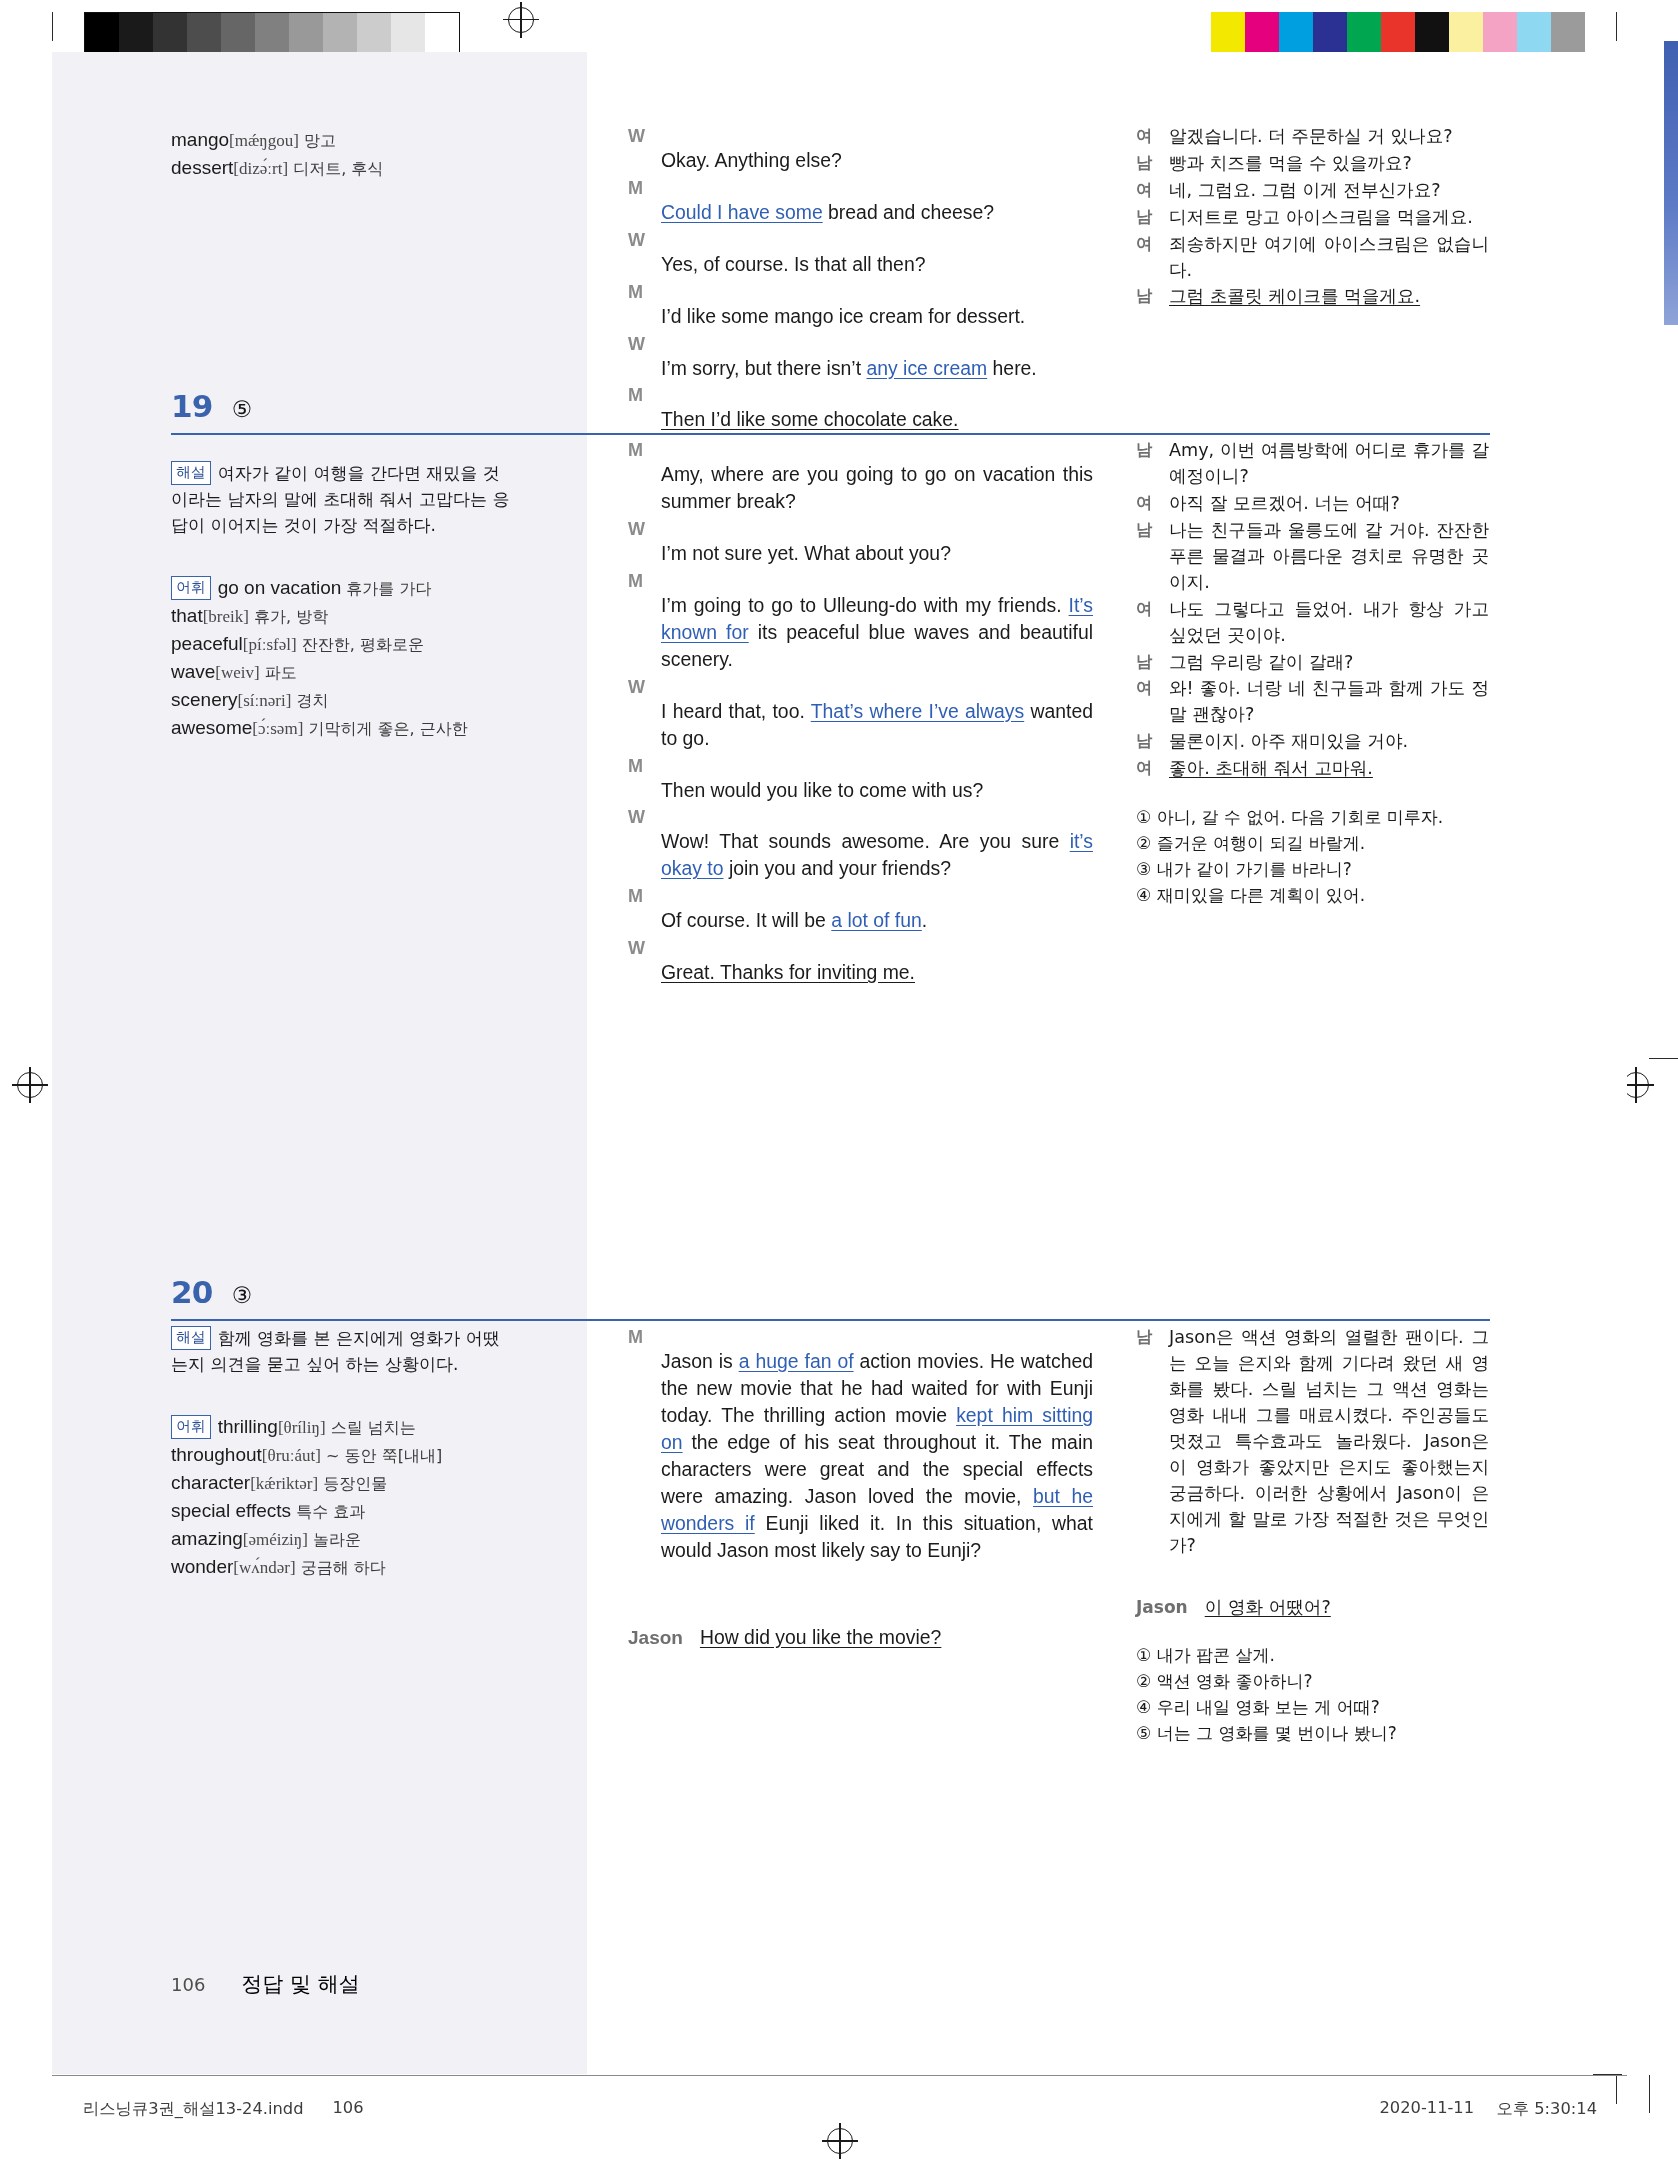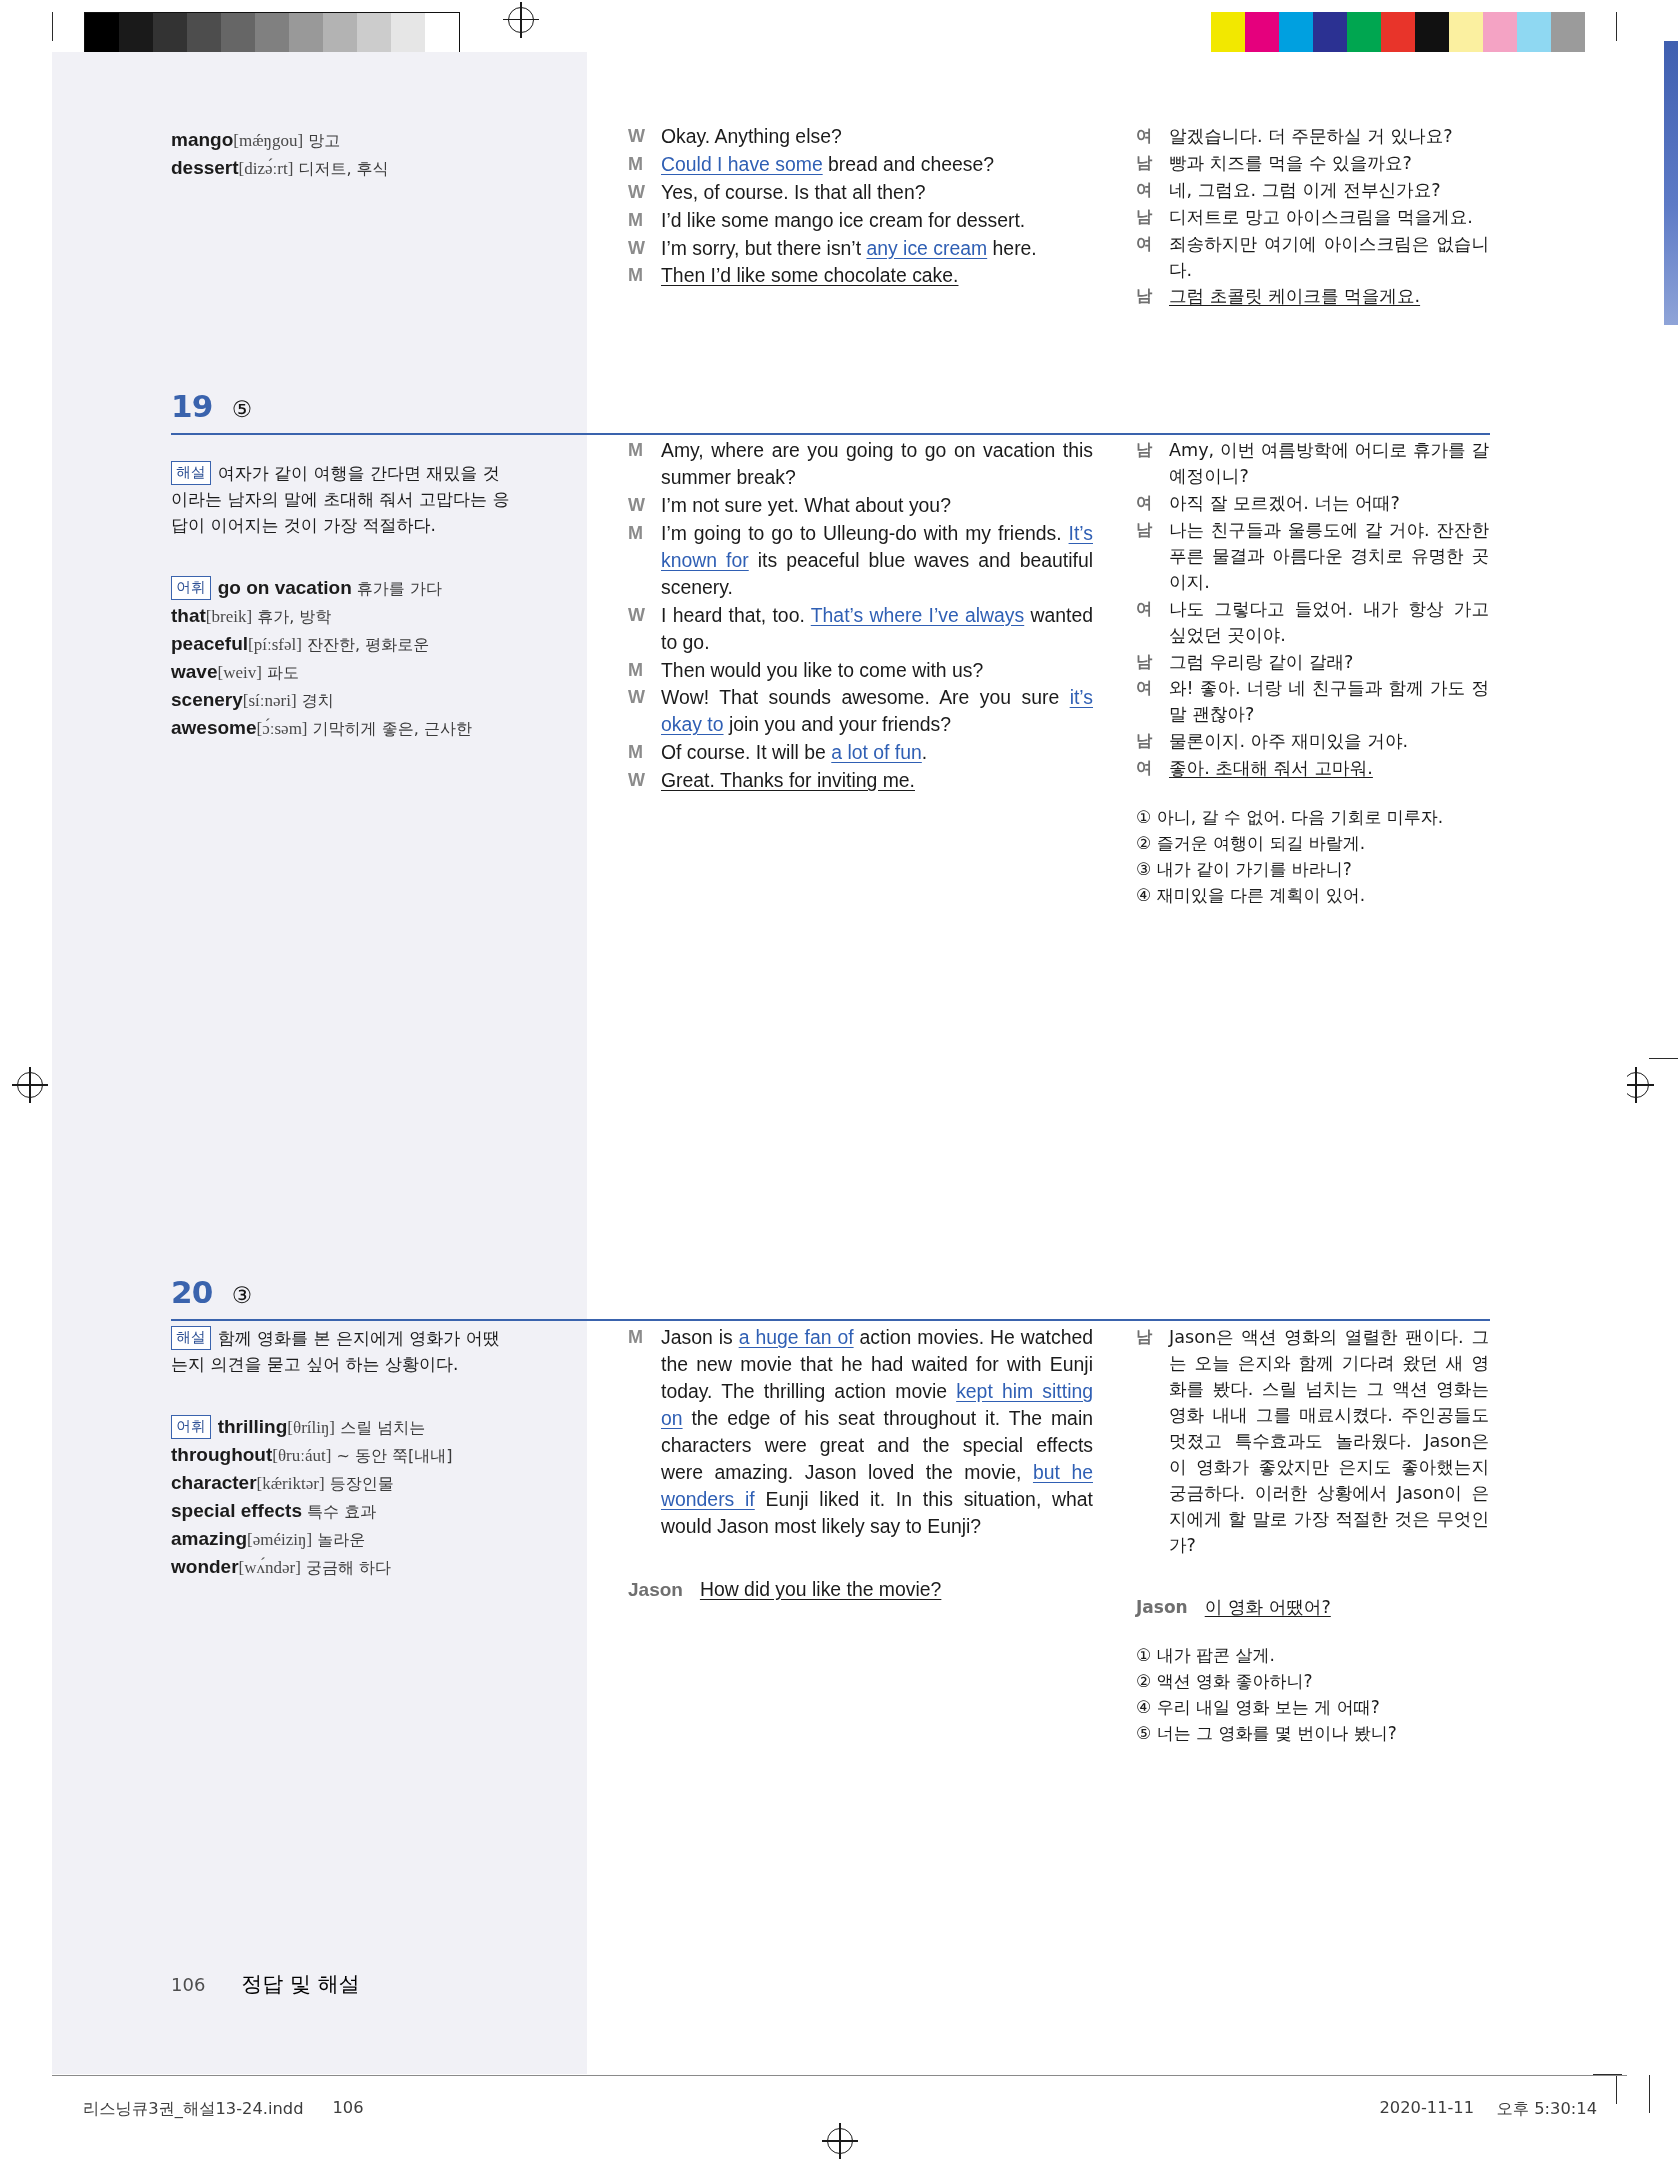--- a/index.html
+++ b/index.html
@@ -44,30 +44,30 @@
 
   
   .col { position:absolute; }
   .col-side  { left:119px;  width:344px; }
   .col-mid   { left:576px;  width:465px; }
   .col-right { left:1084px; width:353px; }
 
   
   .en {
     font-family: "Liberation Sans", sans-serif;
-    font-size:19.4px; line-height:27px; color:#1b1b1b;
+    font-size:19.4px; line-height:27px; color:#1b1b1b;margin-top:24px;
   }
   .ko {
     font-family: "DejaVu Sans", sans-serif;
     font-size:17.6px; line-height:26px; color:#1b1b1b;
   }
 
   
   .vocab-line { font-size:19px; line-height:27px; color:#1b1b1b; }
-  .vocab-line .w { font-family:"Liberation Sans",sans-serif; font-weight:700;text-align:right; }
+  .vocab-line .w { font-family:"Liberation Sans",sans-serif; font-weight:400;text-align:right; }
   .vocab-line .ipa { font-family:"Liberation Serif",serif; font-size:17px; color:#4a4a4a; }
   .vocab-line .mean { font-family:"DejaVu Sans",sans-serif; font-size:16px; color:#3a3a3a; }
   .vocab-line .sub  { font-family:"DejaVu Sans",sans-serif; font-size:14px; color:#5a5a5a; }
 
   
   .dlg { display:flex; margin-bottom:0.9px; }
   .spk {
     width:33px; flex:0 0 33px;
     font-family:"Liberation Sans",sans-serif; font-weight:bold;
     font-size:18px; color:#8b8b8b; line-height:27px; letter-spacing:0.4px;

